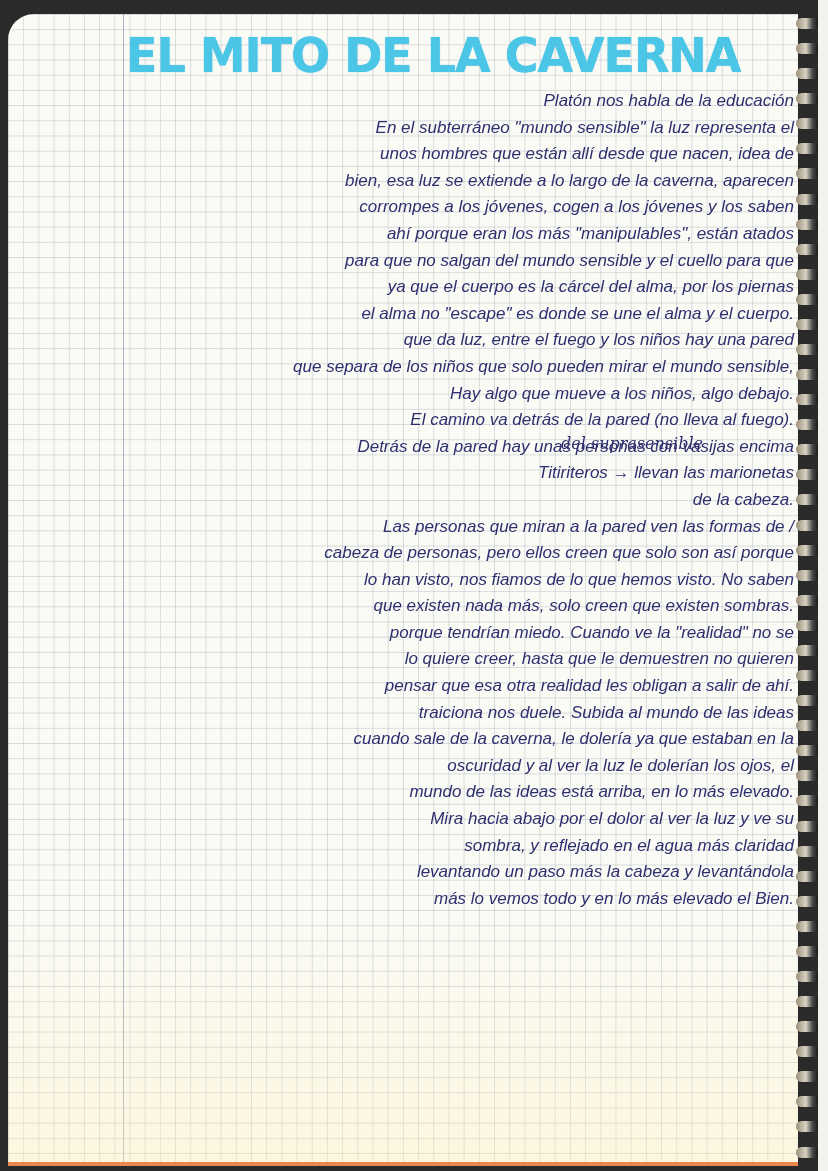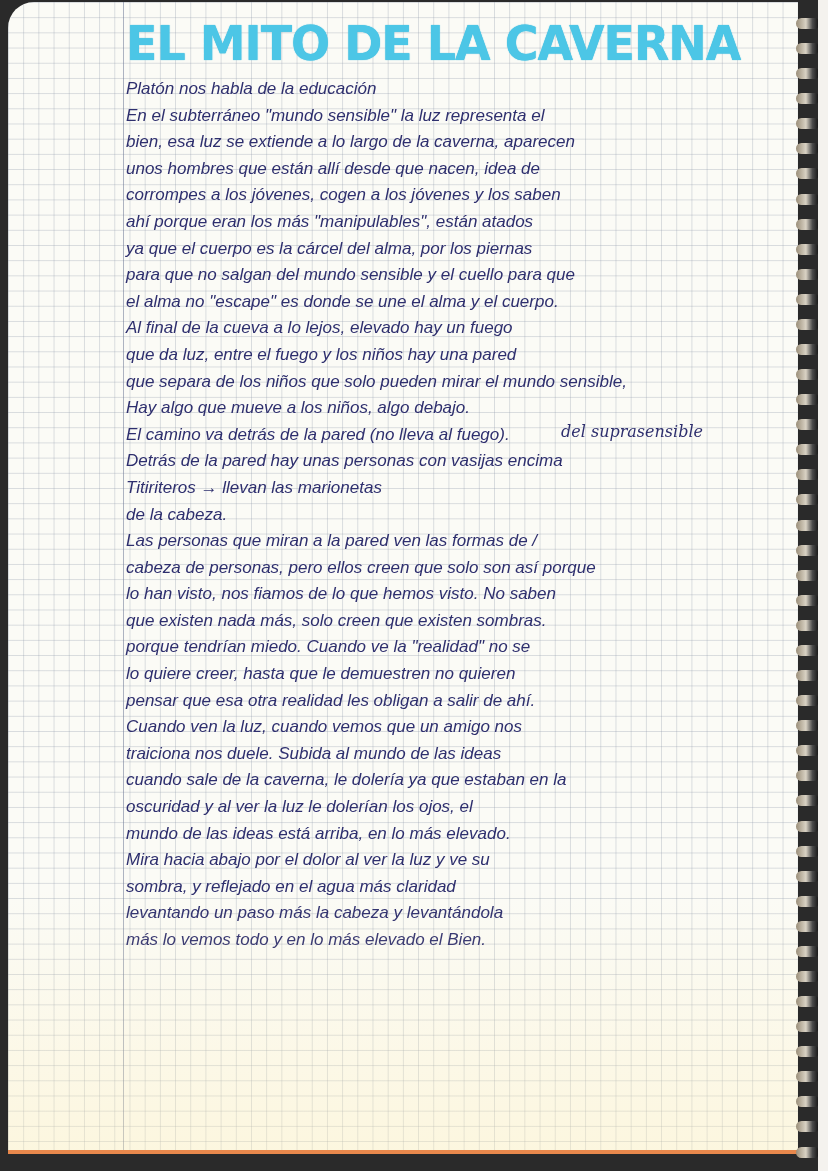--- a/index.html
+++ b/index.html
@@ -2,29 +2,30 @@
 <html><head>
 <meta charset="utf-8">
 <style>
   html, body { margin:0; padding:0; }
   body {
     width:828px; height:1171px; overflow:hidden; position:relative;
     background:#2a2a2a;
     font-family: "DejaVu Sans", sans-serif;
   }
   .page {
-    position:absolute; left:8px; top:2px; width:790px; height:1148px;
+    position:absolute; left:8px; top:14px; width:790px; height:1148px;
     background-color:#fbfbf6;
     background-image:
       linear-gradient(to right, rgba(150,160,175,0.35) 1px, transparent 1px),
       linear-gradient(to bottom, rgba(150,160,175,0.35) 1px, transparent 1px);
     background-size:15.2px 15.2px;
     border-top-left-radius:26px;
     border-bottom:4px solid #e8884c;
     overflow:hidden;
+    text-align:right;
   }
   .page::after {
     content:""; position:absolute; left:0; right:0; bottom:0; height:260px;
     background:linear-gradient(to bottom, rgba(255,240,190,0) 0%, rgba(255,238,180,0.35) 100%);
     pointer-events:none;
   }
   .margin-line {
     position:absolute; left:115px; top:0; bottom:0; width:1px;
     background:rgba(110,120,150,0.55);
   }
@@ -62,43 +63,41 @@
 </style>
 </head>
 <body>
 
 <div class="page">
   <div class="margin-line"></div>
   <div class="title">EL MITO DE LA CAVERNA</div>
   <div class="lines" id="lines">
       <div class="line">Platón nos habla de la educación</div>
       <div class="line">En el subterráneo "mundo sensible" la luz representa el</div>
+      <div class="line">unos hombres que están allí desde que nacen, idea de</div>
       <div class="line">bien, esa luz se extiende a lo largo de la caverna, aparecen</div>
-      <div class="line">unos hombres que están allí desde que nacen, idea de</div>
       <div class="line">corrompes a los jóvenes, cogen a los jóvenes y los saben</div>
       <div class="line">ahí porque eran los más "manipulables", están atados</div>
+      <div class="line">para que no salgan del mundo sensible y el cuello para que</div>
       <div class="line">ya que el cuerpo es la cárcel del alma, por los piernas</div>
-      <div class="line">para que no salgan del mundo sensible y el cuello para que</div>
       <div class="line">el alma no "escape" es donde se une el alma y el cuerpo.</div>
-      <div class="line">Al final de la cueva a lo lejos, elevado hay un fuego</div>
       <div class="line">que da luz, entre el fuego y los niños hay una pared</div>
       <div class="line">que separa de los niños que solo pueden mirar el mundo sensible,</div>
       <div class="line">Hay algo que mueve a los niños, algo debajo.</div>
       <div class="line">El camino va detrás de la pared (no lleva al fuego).</div>
       <div class="line">Detrás de la pared hay unas personas con vasijas encima</div>
       <div class="line">Titiriteros → llevan las marionetas</div>
       <div class="line">de la cabeza.</div>
       <div class="line">Las personas que miran a la pared ven las formas de /</div>
       <div class="line">cabeza de personas, pero ellos creen que solo son así porque</div>
       <div class="line">lo han visto, nos fiamos de lo que hemos visto. No saben</div>
       <div class="line">que existen nada más, solo creen que existen sombras.</div>
       <div class="line">porque tendrían miedo. Cuando ve la "realidad" no se</div>
       <div class="line">lo quiere creer, hasta que le demuestren no quieren</div>
       <div class="line">pensar que esa otra realidad les obligan a salir de ahí.</div>
-      <div class="line">Cuando ven la luz, cuando vemos que un amigo nos</div>
       <div class="line">traiciona nos duele. Subida al mundo de las ideas</div>
       <div class="line">cuando sale de la caverna, le dolería ya que estaban en la</div>
       <div class="line">oscuridad y al ver la luz le dolerían los ojos, el</div>
       <div class="line">mundo de las ideas está arriba, en lo más elevado.</div>
       <div class="line">Mira hacia abajo por el dolor al ver la luz y ve su</div>
       <div class="line">sombra, y reflejado en el agua más claridad</div>
       <div class="line">levantando un paso más la cabeza y levantándola</div>
       <div class="line">más lo vemos todo y en lo más elevado el Bien.</div>
     </div>
   <div class="note-above">del suprasensible</div>

